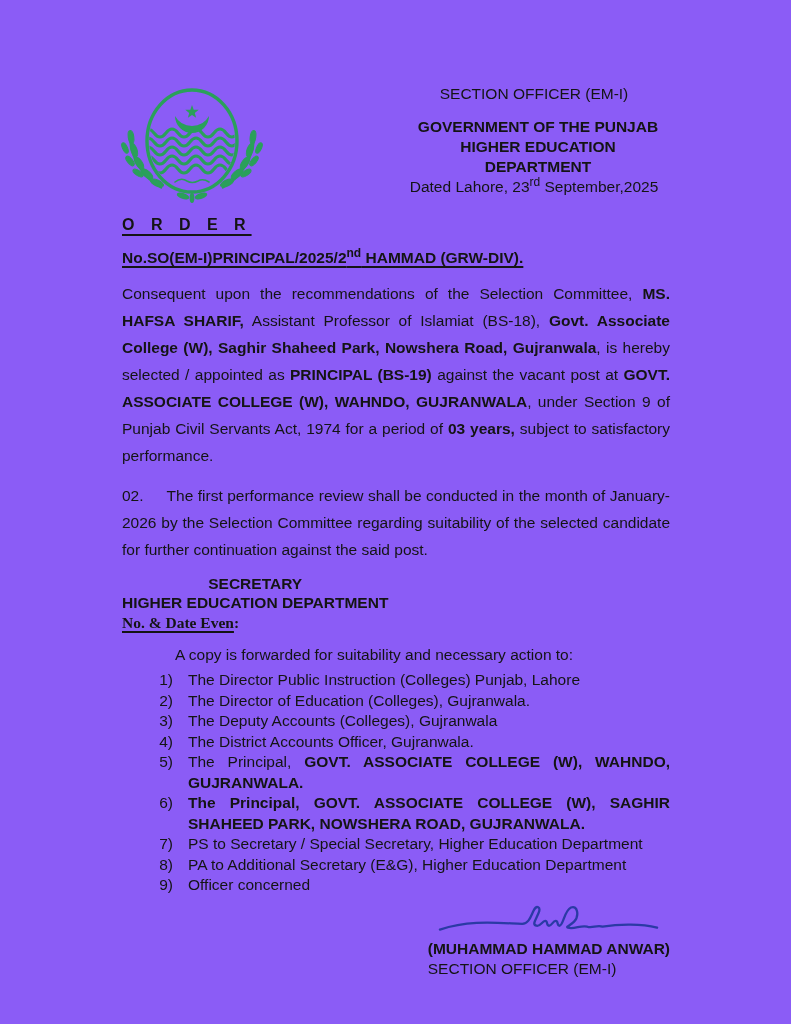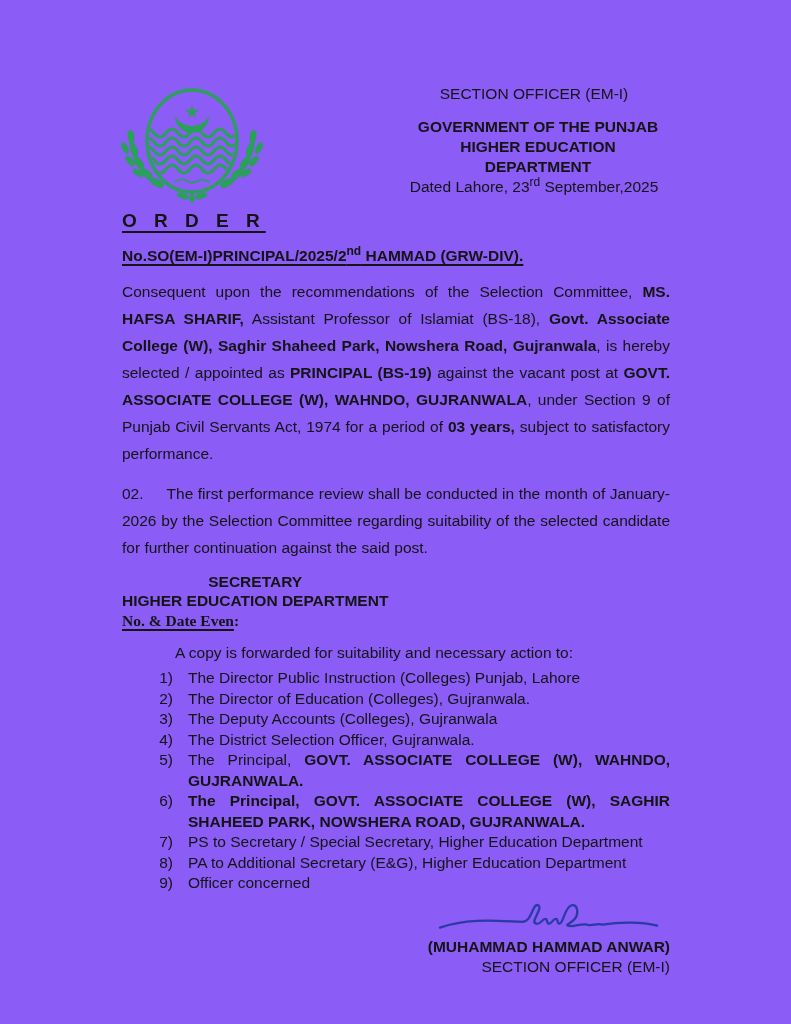--- a/index.html
+++ b/index.html
@@ -17,21 +17,21 @@
   .b{font-weight:bold;}
   sup{font-size:12px;line-height:0;}
   
   .header-row{display:flex;align-items:flex-start;}
   .emblem-box{width:152px;height:120px;flex:none;margin-left:-6px;}
   .hdr-text{margin-left:auto;width:272px;text-align:center;line-height:20px;}
   .hdr-office{margin-bottom:13px;}
   .hdr-gov,.hdr-dept{font-weight:bold;margin-left:8px;}
   
   .order-title{
-    margin-top:6px;font-size:19px;font-weight:bold;letter-spacing:6px;
+    margin-top:12px;font-size:16px;font-weight:bold;letter-spacing:6px;
     text-decoration:underline;text-decoration-thickness:2px;text-underline-offset:4px;
   }
   .ref-line{
     margin-top:15px;font-weight:bold;
   }
   .u{text-decoration:underline;text-decoration-thickness:1.6px;text-underline-offset:3px;}
   
   .para{margin:13px 0 0 0;text-align:justify;line-height:27px;}
   .para2-num{padding-right:23px;}
   
@@ -39,21 +39,21 @@
   .sec-inner{text-align:center;font-weight:bold;line-height:18.5px;}
   .no-date{font-weight:bold;line-height:20px;margin-top:1px;font-family:Liberation Serif, serif;}
   
   .forward{margin-top:12px;padding-left:53px;line-height:20px;}
   .list{margin-top:5px;}
   .li{display:flex;line-height:20.5px;}
   .num{width:66px;flex:none;text-align:right;padding-right:15px;box-sizing:border-box;}
   .txt{flex:1;text-align:justify;}
   
   .sig-wrap{display:flex;justify-content:flex-end;margin-top:2px;}
-  .sig-inner{text-align:right;}
+  .sig-inner{text-align:left;}
   .sig-svg{display:block;margin:0 auto -3px auto;}
   .sig-name{font-weight:bold;line-height:20px;}
   .sig-title{line-height:20px;}
 </style>
 </head>
 <body>
 
 <div class="page">
 
   <div class="header-row">
@@ -144,21 +144,21 @@
     <div class="li">
         <span class="num">2)</span>
         <span class="txt"><span>The Director of Education (Colleges), Gujranwala.</span></span>
       </div>
     <div class="li">
         <span class="num">3)</span>
         <span class="txt"><span>The Deputy Accounts (Colleges), Gujranwala</span></span>
       </div>
     <div class="li">
         <span class="num">4)</span>
-        <span class="txt"><span>The District Selection Officer, Gujranwala.</span></span>
+        <span class="txt"><span>The District Accounts Officer, Gujranwala.</span></span>
       </div>
     <div class="li">
         <span class="num">5)</span>
         <span class="txt"><span>The Principal, </span><span class="b">GOVT. ASSOCIATE COLLEGE (W), WAHNDO, GUJRANWALA.</span></span>
       </div>
     <div class="li">
         <span class="num">6)</span>
         <span class="txt"><span class="b">The Principal, GOVT. ASSOCIATE COLLEGE (W), SAGHIR SHAHEED PARK, NOWSHERA ROAD, GUJRANWALA.</span></span>
       </div>
     <div class="li">

